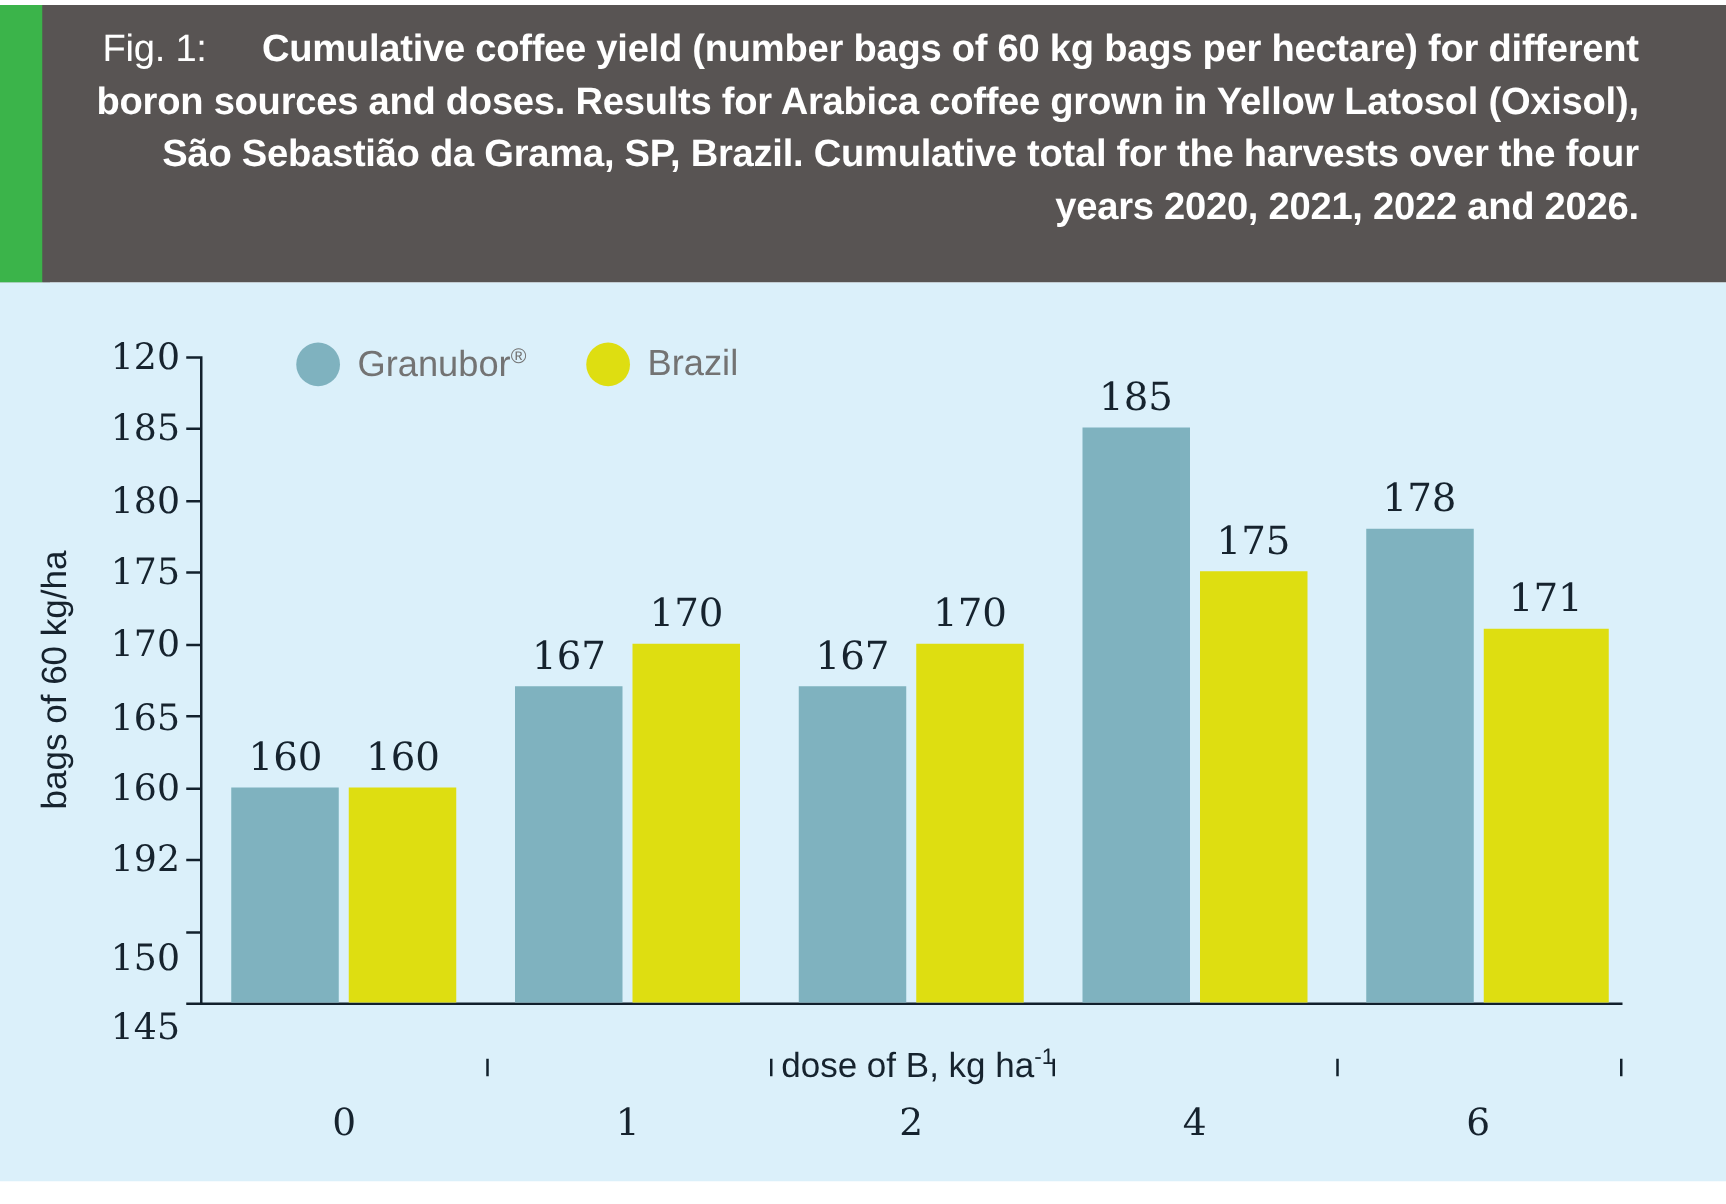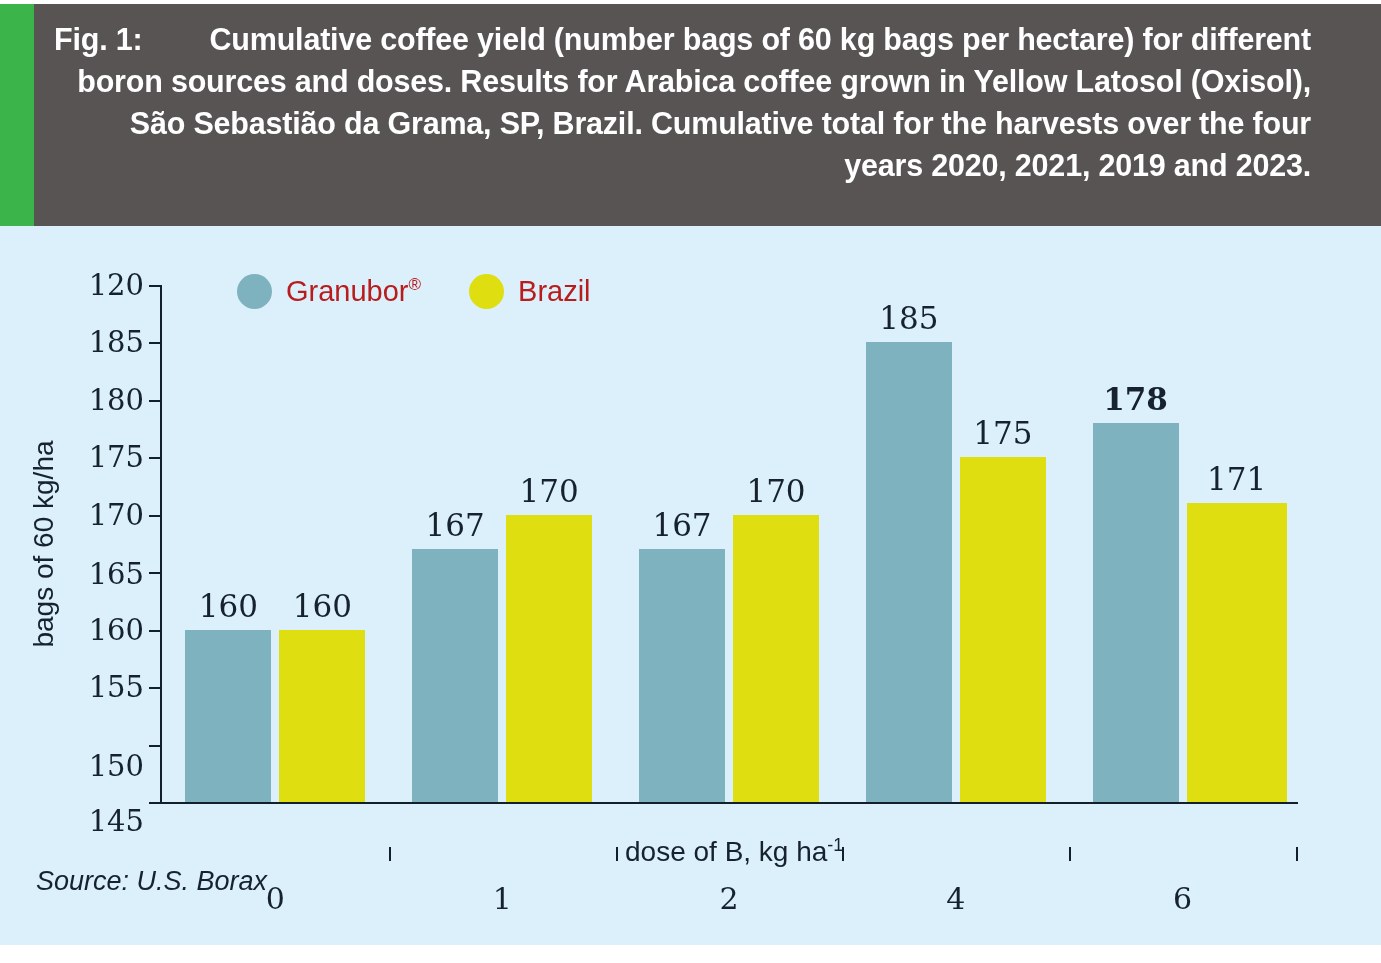--- a/index.html
+++ b/index.html
@@ -49,22 +49,23 @@
   #fig-title {
     color: #ffffff;
     font-size: 30.5px;
     line-height: 42px;
     font-weight: bold;
     text-align: right;
     letter-spacing: -0.2px;
     margin: 0;
   }
   #fig-label {
-    font-weight: bold;
+    font-weight: normal;
     float: left;
+    margin-left: 28px;
   }
 
   
   #panel {
     position: absolute;
     left: 0;
     top: 226px;
     width: 1381px;
     height: 719px;
     background: #dbf0fa;
@@ -182,21 +183,21 @@
     margin-right: 28px;
   }
   .legend-swatch {
     width: 35px;
     height: 35px;
     border-radius: 50%;
     flex: 0 0 35px;
   }
   .legend-label {
     font-size: 29px;
-    color: #b91c1c;
+    color: #737373;
     white-space: nowrap;
   }
   .legend-label sup { font-size: 17px; }
 
   
   #source-note {
     position: absolute;
     left: 36px;
     top: 640px;
     font-size: 27px;
@@ -207,21 +208,21 @@
 </style>
 </head>
 <body>
 
 <div id="figure">
 
   <div id="header">
     <div id="header-accent"></div>
     <div id="header-gap"></div>
     <div id="header-text-wrap">
-      <p id="fig-title"><span id="fig-label">Fig. 1:</span><span id="fig-title-text">Cumulative coffee yield (number bags of 60 kg bags per hectare) for different boron sources and doses. Results for Arabica coffee grown in Yellow Latosol (Oxisol), São Sebastião da Grama, SP, Brazil. Cumulative total for the harvests over the four years 2020, 2021, 2019 and 2023.</span></p>
+      <p id="fig-title"><span id="fig-label">Fig. 1:</span><span id="fig-title-text">Cumulative coffee yield (number bags of 60 kg bags per hectare) for different boron sources and doses. Results for Arabica coffee grown in Yellow Latosol (Oxisol), São Sebastião da Grama, SP, Brazil. Cumulative total for the harvests over the four years 2020, 2021, 2022 and 2026.</span></p>
     </div>
   </div>
 
   <div id="panel">
 
     <div id="y-axis-line"></div>
     <div id="x-axis-line"></div>
 
     <div id="y-axis-title">bags of 60 kg/ha</div>
 
@@ -247,21 +248,21 @@
         <div class="y-tick-label" style="top: 114.889px;">180</div>
         <div class="y-tick" style="top: 172.333px;"></div>
         <div class="y-tick-label" style="top: 172.333px;">175</div>
         <div class="y-tick" style="top: 229.778px;"></div>
         <div class="y-tick-label" style="top: 229.778px;">170</div>
         <div class="y-tick" style="top: 287.222px;"></div>
         <div class="y-tick-label" style="top: 289px;">165</div>
         <div class="y-tick" style="top: 344.667px;"></div>
         <div class="y-tick-label" style="top: 344.667px;">160</div>
         <div class="y-tick" style="top: 402.111px;"></div>
-        <div class="y-tick-label" style="top: 402.111px;">155</div>
+        <div class="y-tick-label" style="top: 402.111px;">192</div>
         <div class="y-tick" style="top: 459.556px;"></div>
         <div class="y-tick-label" style="top: 481px;">150</div>
         <div class="y-tick" style="top: 517px;"></div>
         <div class="y-tick-label" style="top: 536px;">145</div>
         <div class="x-tick" style="left: 226.8px;"></div>
         <div class="x-tick-label" style="left: 113.4px;">0</div>
         <div class="bar" style="left: 23.4px; width: 86px; height: 172.333px; background: rgb(127, 178, 191);">
           <div class="bar-value" style="bottom: 178.333px;">160</div>
         </div>
         <div class="bar" style="left: 117.4px; width: 86px; height: 172.333px; background: rgb(222, 222, 17);">
@@ -287,23 +288,22 @@
         <div class="x-tick-label" style="left: 793.8px;">4</div>
         <div class="bar" style="left: 703.8px; width: 86px; height: 459.556px; background: rgb(127, 178, 191);">
           <div class="bar-value" style="bottom: 465.556px;">185</div>
         </div>
         <div class="bar" style="left: 797.8px; width: 86px; height: 344.667px; background: rgb(222, 222, 17);">
           <div class="bar-value" style="bottom: 350.667px;">175</div>
         </div>
         <div class="x-tick" style="left: 1134px;"></div>
         <div class="x-tick-label" style="left: 1020.6px;">6</div>
         <div class="bar" style="left: 930.6px; width: 86px; height: 379.133px; background: rgb(127, 178, 191);">
-          <div class="bar-value" style="bottom: 385.133px; font-weight: bold;">178</div>
+          <div class="bar-value" style="bottom: 385.133px;">178</div>
         </div>
         <div class="bar" style="left: 1024.6px; width: 100px; height: 298.711px; background: rgb(222, 222, 17);">
           <div class="bar-value" style="bottom: 304.711px;">171</div>
         </div>
       </div>
 
-    <div id="source-note">Source: U.S. Borax</div>
   </div>
 
 </div>
 
 </body></html>

